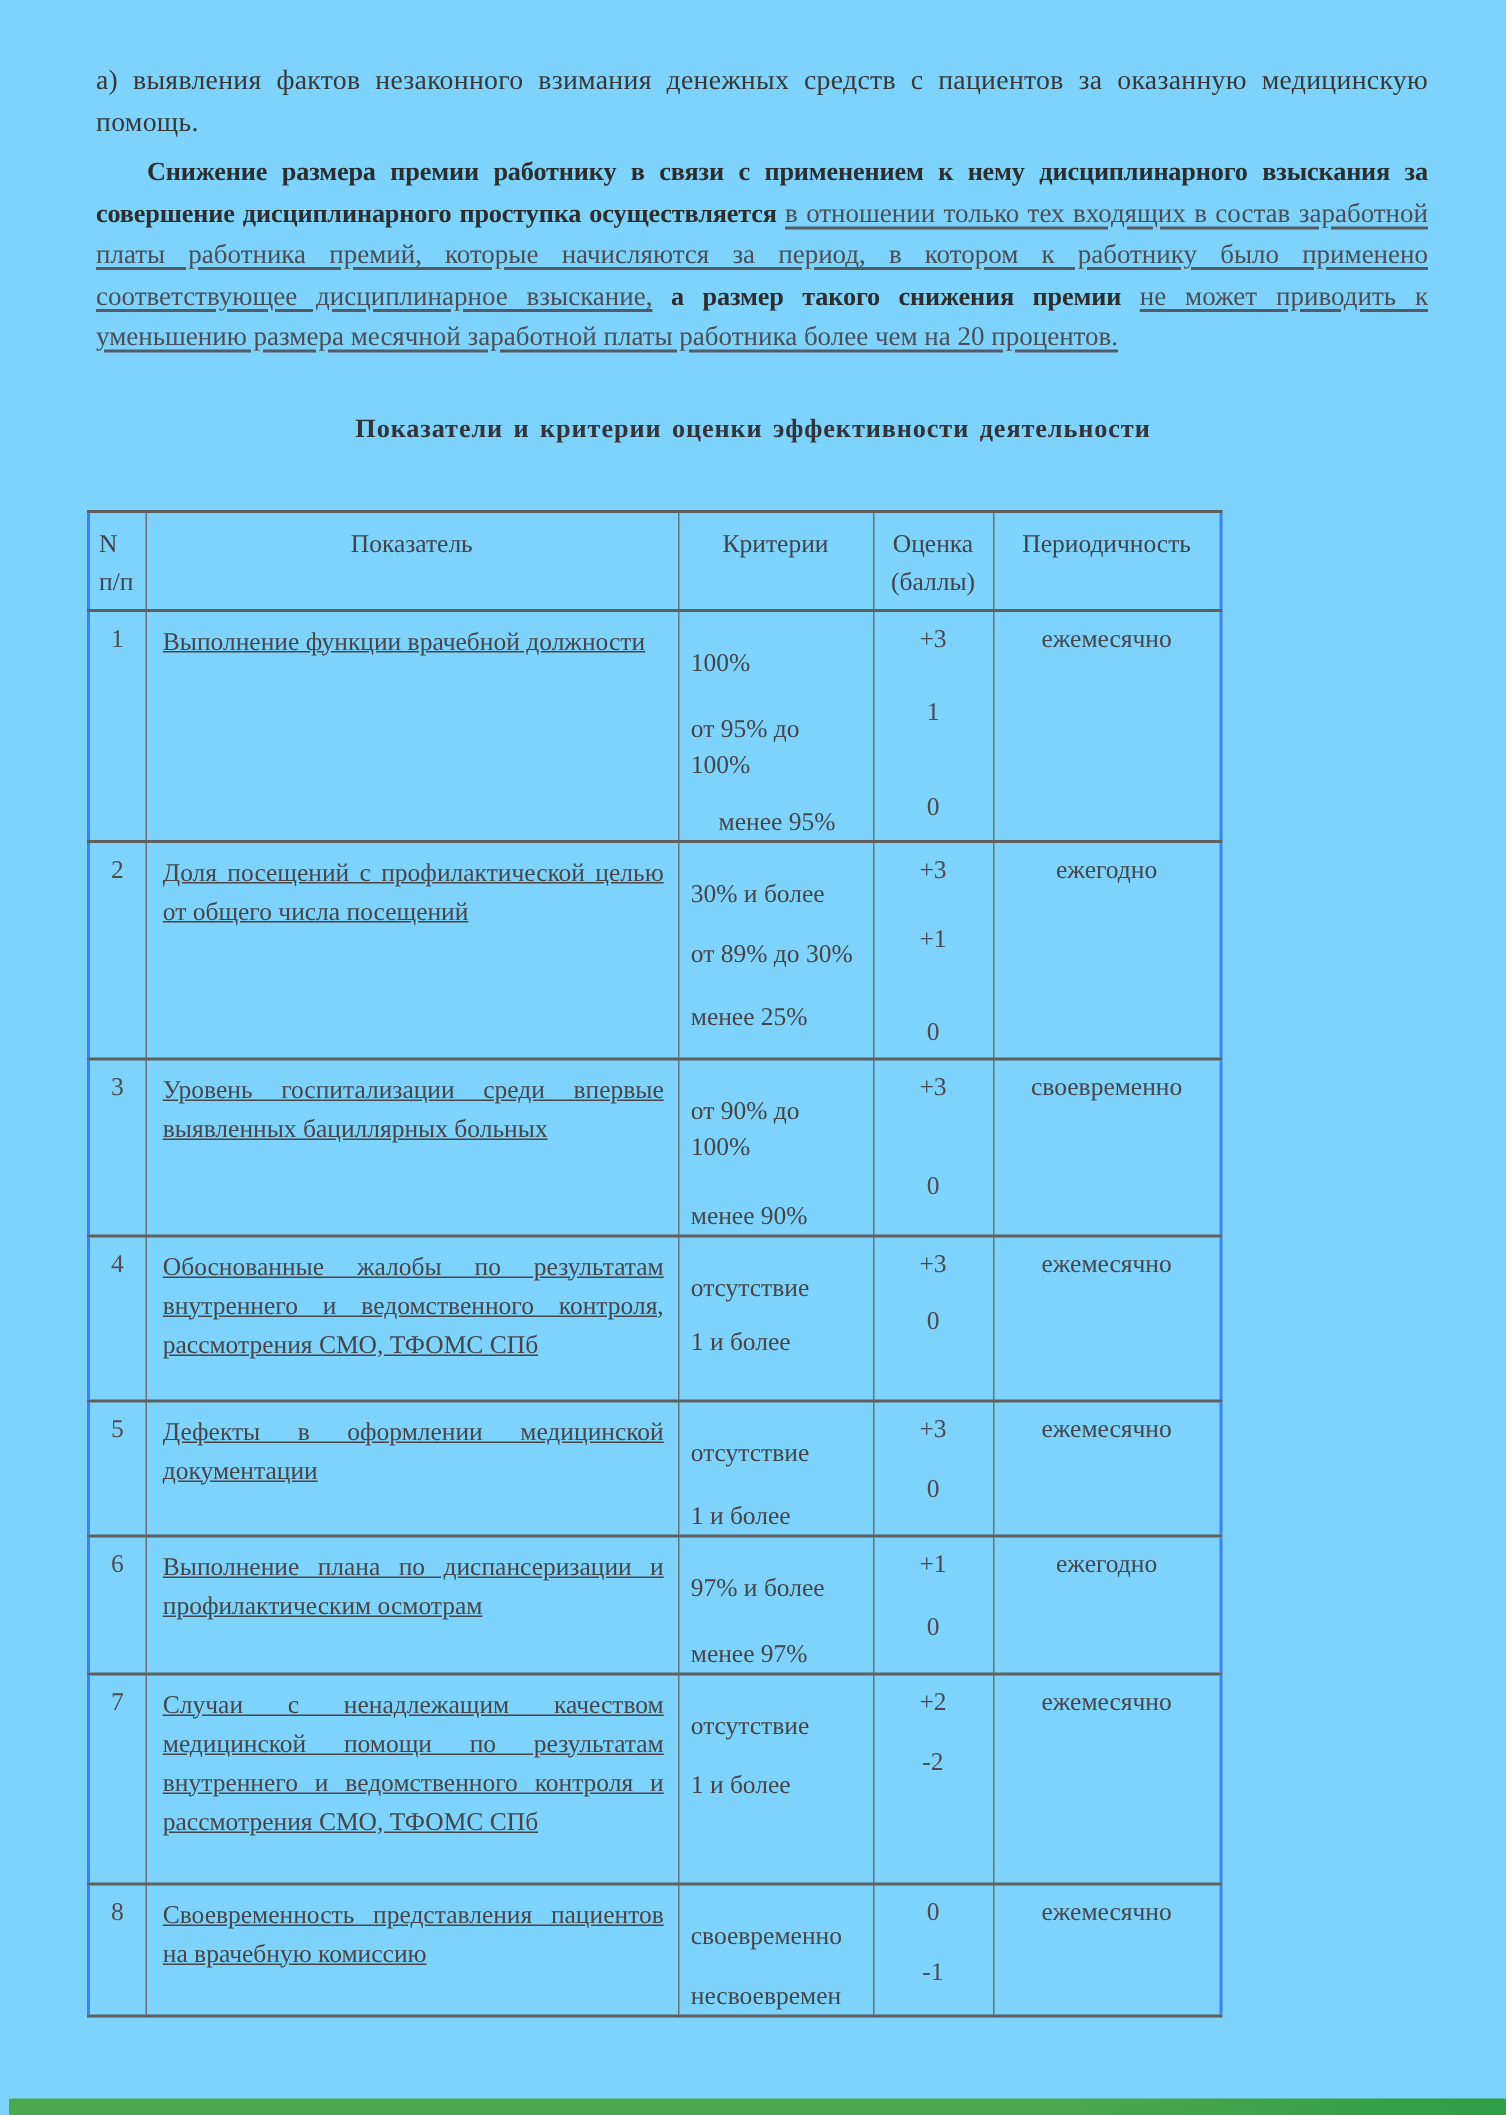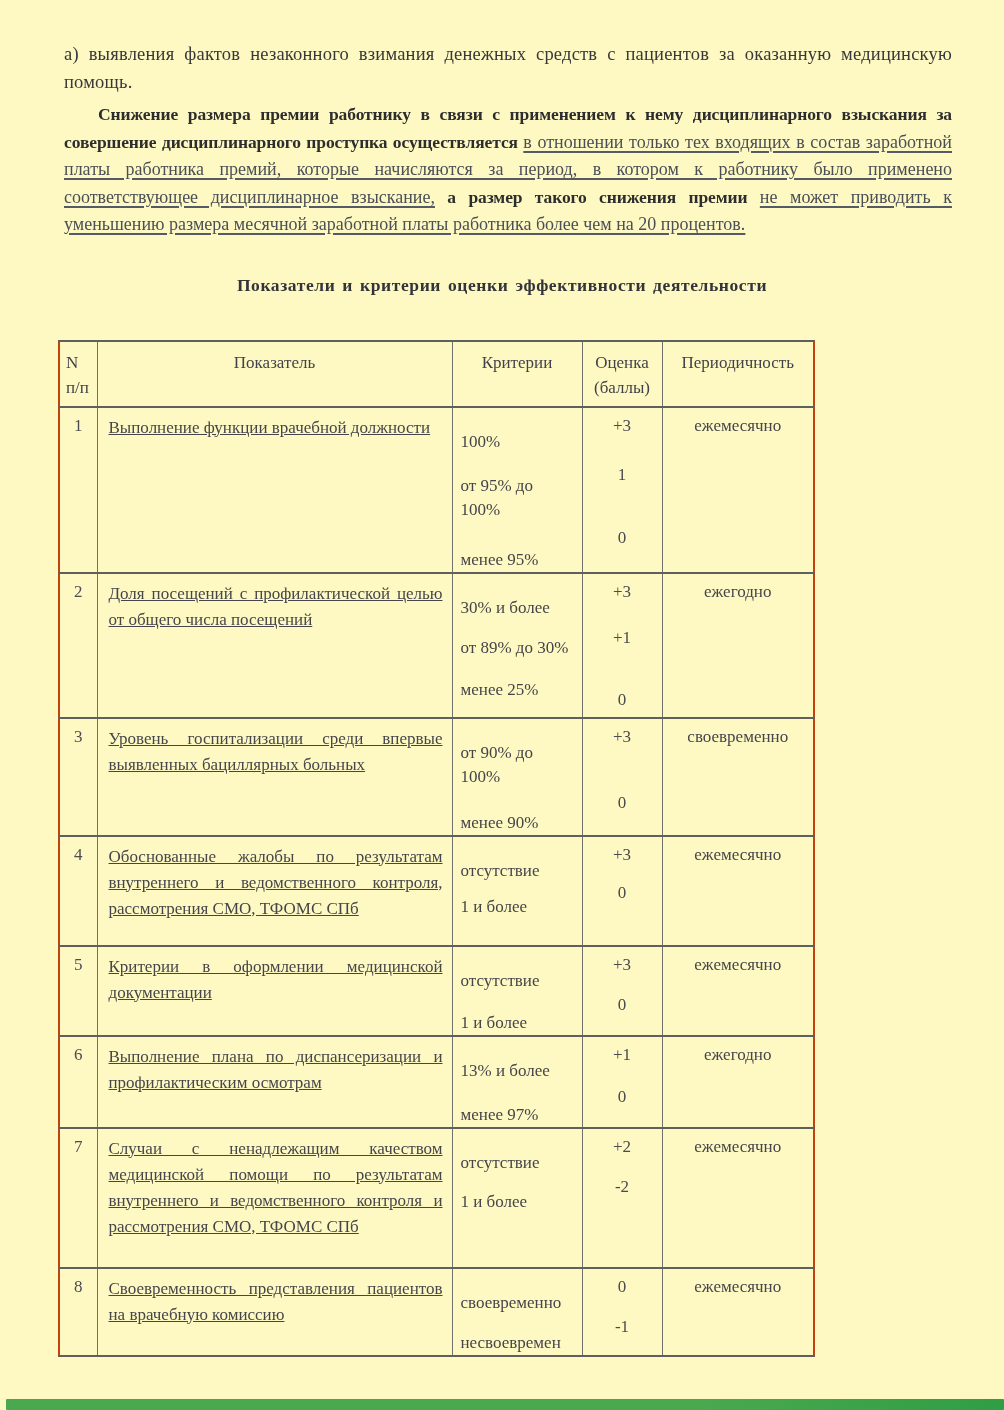--- a/index.html
+++ b/index.html
@@ -1,19 +1,19 @@
 <!DOCTYPE html>
 <html><head>
 <meta charset="utf-8">
 <style>
   html,body{margin:0;padding:0;background:#e8e8e8;}
   .page{
     position:relative;
     width:1004px;height:1410px;
-    background:#fef9c3;
+    background:#7dd3fc;
     overflow:hidden;
     font-family:"Liberation Serif","DejaVu Serif",serif;
     color:#3c3c3c;
     box-sizing:border-box;
   }
   .intro{margin:40px 52px 0 64px;}
   .para-a{
     margin:0;
     font-size:18.5px;line-height:28px;
     text-align:justify;
@@ -78,21 +78,21 @@
   .criteria-table col.c-ind{width:355px;}
   .criteria-table col.c-crit{width:130px;}
   .criteria-table col.c-score{width:80px;}
   .criteria-table col.c-period{width:152px;}
   .criteria-table th, .criteria-table td{
     border:1px solid #70706e;
     vertical-align:top;
     box-sizing:border-box;
     font-weight:normal;
   }
-  .criteria-table{border:2px solid #c2410c;}
+  .criteria-table{border:2px solid #3b82f6;}
   .criteria-table tr{border-top:2px solid #5f5f5d;border-bottom:2px solid #5f5f5d;}
   .criteria-table th{
     padding:8px 4px 6px 4px;
     text-align:center;
     line-height:25px;
     color:#42424a;
   }
   th.h-num{text-align:left;padding-left:6px;}
   .header-row{height:62px;}
   td.cell-num{text-align:center;padding-top:8px;color:#4c4c52;}
@@ -145,21 +145,21 @@
         <th class="h-per">Периодичность</th>
       </tr>
     </thead>
     <tbody>
         <tr class="data-row" style="height: 150px;">
           <td class="cell-num">1</td>
           <td class="cell-indicator">Выполнение функции врачебной должности</td>
           <td class="cell-criteria">
             <div class="crit-item" style="margin-top: 6px;">100%</div>
             <div class="crit-item" style="margin-top: 20px;">от 95% до 100%</div>
-            <div class="crit-item" style="margin-top: 26px;">менее 95%</div>
+            <div class="crit-item" style="margin-top: 14px; text-align: center;">менее 95%</div>
           </td>
           <td class="cell-score">
             <div class="score-item" style="margin-top: 6px;">+3</div>
             <div class="score-item" style="margin-top: 25px;">1</div>
             <div class="score-item" style="margin-top: 39px;">0</div>
           </td>
           <td class="cell-period">ежемесячно</td>
         </tr>
         <tr class="data-row" style="height: 145px;">
           <td class="cell-num">2</td>
@@ -197,36 +197,36 @@
             <div class="crit-item" style="margin-top: 12px;">1 и более</div>
           </td>
           <td class="cell-score">
             <div class="score-item" style="margin-top: 6px;">+3</div>
             <div class="score-item" style="margin-top: 14px;">0</div>
           </td>
           <td class="cell-period">ежемесячно</td>
         </tr>
         <tr class="data-row" style="height: 83px;">
           <td class="cell-num">5</td>
-          <td class="cell-indicator">Критерии в оформлении медицинской документации</td>
+          <td class="cell-indicator">Дефекты в оформлении медицинской документации</td>
           <td class="cell-criteria">
             <div class="crit-item" style="margin-top: 6px;">отсутствие</div>
             <div class="crit-item" style="margin-top: 18px;">1 и более</div>
           </td>
           <td class="cell-score">
             <div class="score-item" style="margin-top: 6px;">+3</div>
             <div class="score-item" style="margin-top: 16px;">0</div>
           </td>
           <td class="cell-period">ежемесячно</td>
         </tr>
         <tr class="data-row" style="height: 85px;">
           <td class="cell-num">6</td>
           <td class="cell-indicator">Выполнение плана по диспансеризации и профилактическим осмотрам</td>
           <td class="cell-criteria">
-            <div class="crit-item" style="margin-top: 6px;">13% и более</div>
+            <div class="crit-item" style="margin-top: 6px;">97% и более</div>
             <div class="crit-item" style="margin-top: 20px;">менее 97%</div>
           </td>
           <td class="cell-score">
             <div class="score-item" style="margin-top: 6px;">+1</div>
             <div class="score-item" style="margin-top: 18px;">0</div>
           </td>
           <td class="cell-period">ежегодно</td>
         </tr>
         <tr class="data-row" style="height: 140px;">
           <td class="cell-num">7</td>

